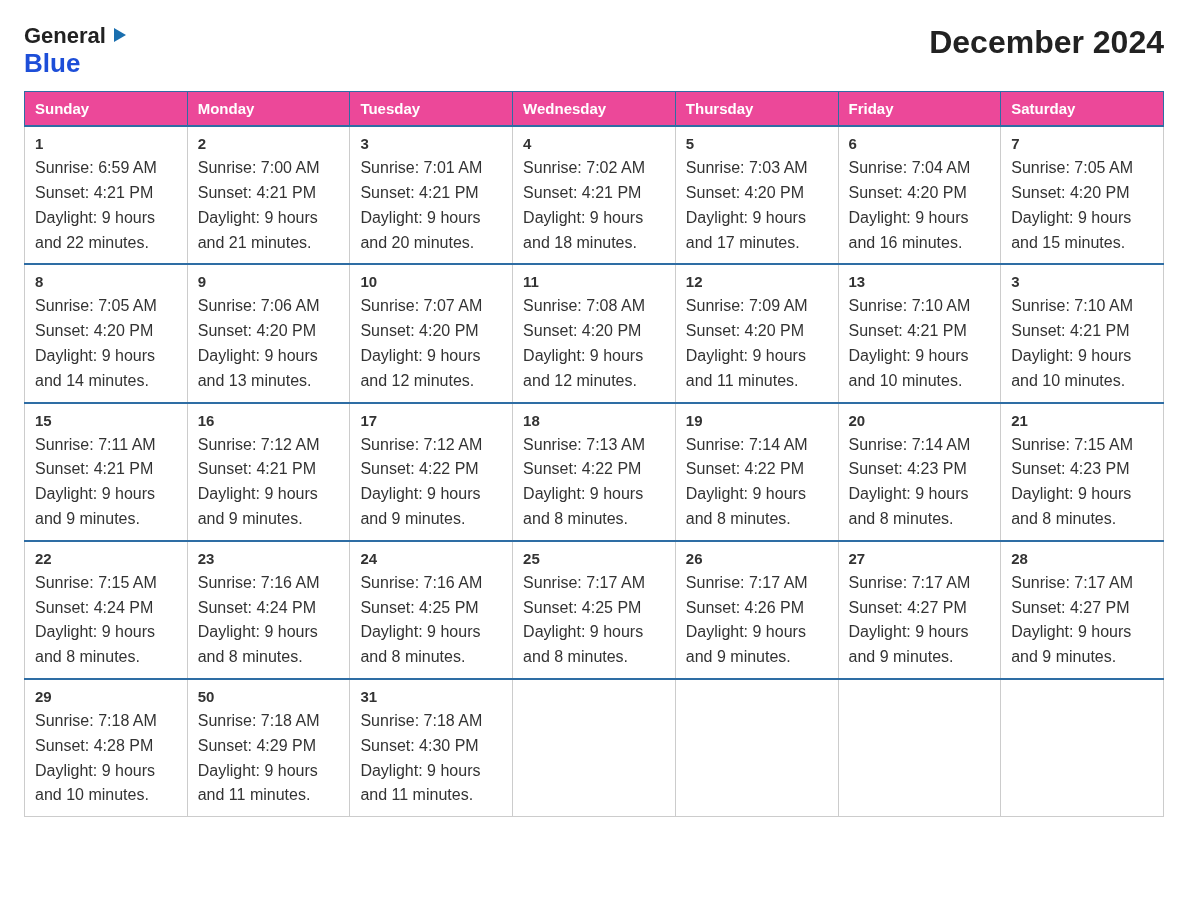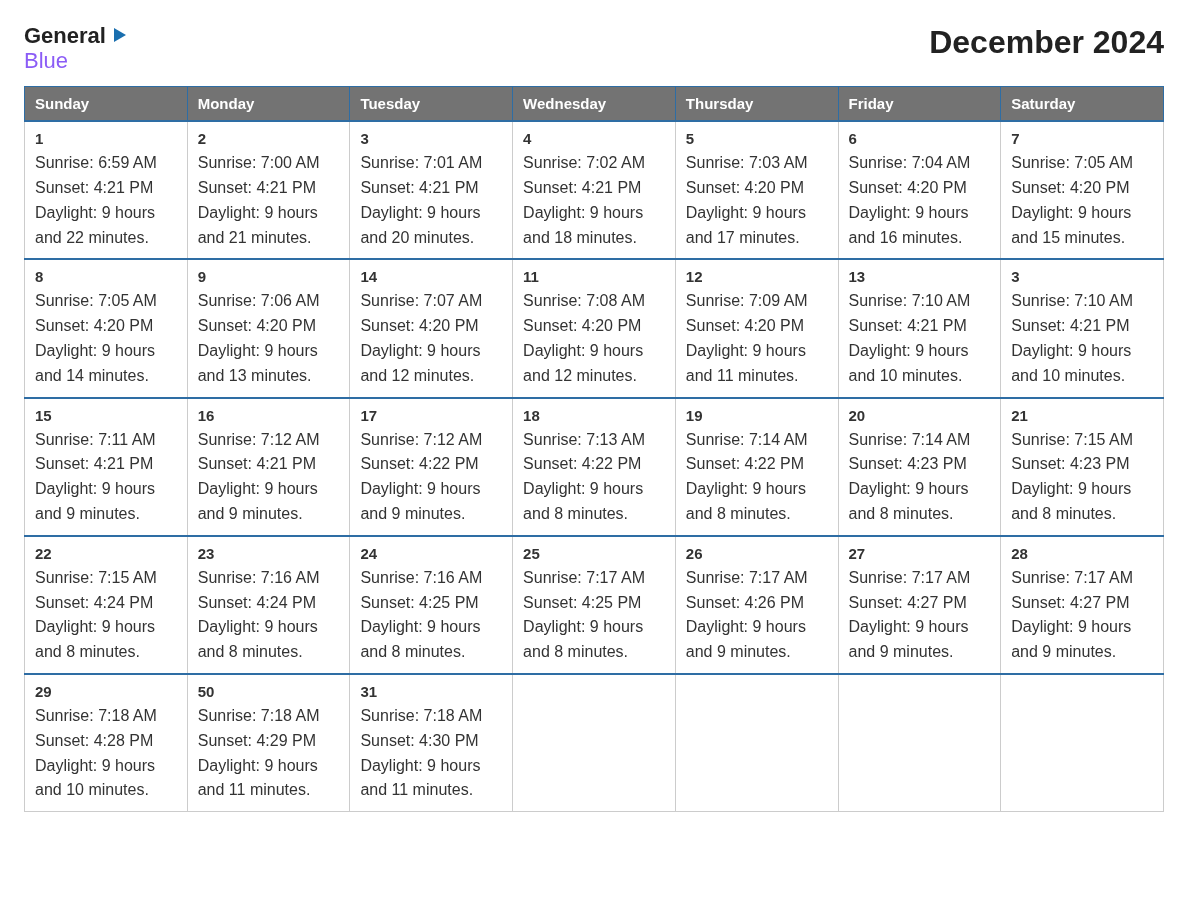--- a/index.html
+++ b/index.html
@@ -21,44 +21,44 @@
       flex-direction: column;
       align-items: flex-start;
     }
     .logo-text {
       font-size: 22px;
       font-weight: bold;
       color: #222;
       line-height: 1.1;
     }
     .logo-line2 {
-      color: #8b5cf6;
-      font-size: 22px;
-      font-weight: normal;
+      color: #1d4ed8;
+      font-size: 26px;
+      font-weight: bold;
     }
     .title-section {
       text-align: right;
     }
     .main-title {
       font-size: 32px;
       font-weight: bold;
       color: #222;
     }
     .subtitle {
       font-size: 20px;
       color: #555;
       margin-top: 4px;
     }
     table {
       width: 100%;
       border-collapse: collapse;
       table-layout: fixed;
     }
     thead th {
-      background-color: #737373;
+      background-color: #ec4899;
       color: #fff;
       font-size: 15px;
       font-weight: bold;
       padding: 8px 10px;
       text-align: left;
       border: 1px solid #2e6da4;
     }
     tbody td {
       vertical-align: top;
       padding: 8px 10px;
@@ -149,21 +149,21 @@
       <tr>
         <td>
           <span class="day-num">8</span>
           <div class="day-info">Sunrise: 7:05 AM<br>Sunset: 4:20 PM<br>Daylight: 9 hours and 14 minutes.</div>
         </td>
         <td>
           <span class="day-num">9</span>
           <div class="day-info">Sunrise: 7:06 AM<br>Sunset: 4:20 PM<br>Daylight: 9 hours and 13 minutes.</div>
         </td>
         <td>
-          <span class="day-num">14</span>
+          <span class="day-num">10</span>
           <div class="day-info">Sunrise: 7:07 AM<br>Sunset: 4:20 PM<br>Daylight: 9 hours and 12 minutes.</div>
         </td>
         <td>
           <span class="day-num">11</span>
           <div class="day-info">Sunrise: 7:08 AM<br>Sunset: 4:20 PM<br>Daylight: 9 hours and 12 minutes.</div>
         </td>
         <td>
           <span class="day-num">12</span>
           <div class="day-info">Sunrise: 7:09 AM<br>Sunset: 4:20 PM<br>Daylight: 9 hours and 11 minutes.</div>
         </td>

